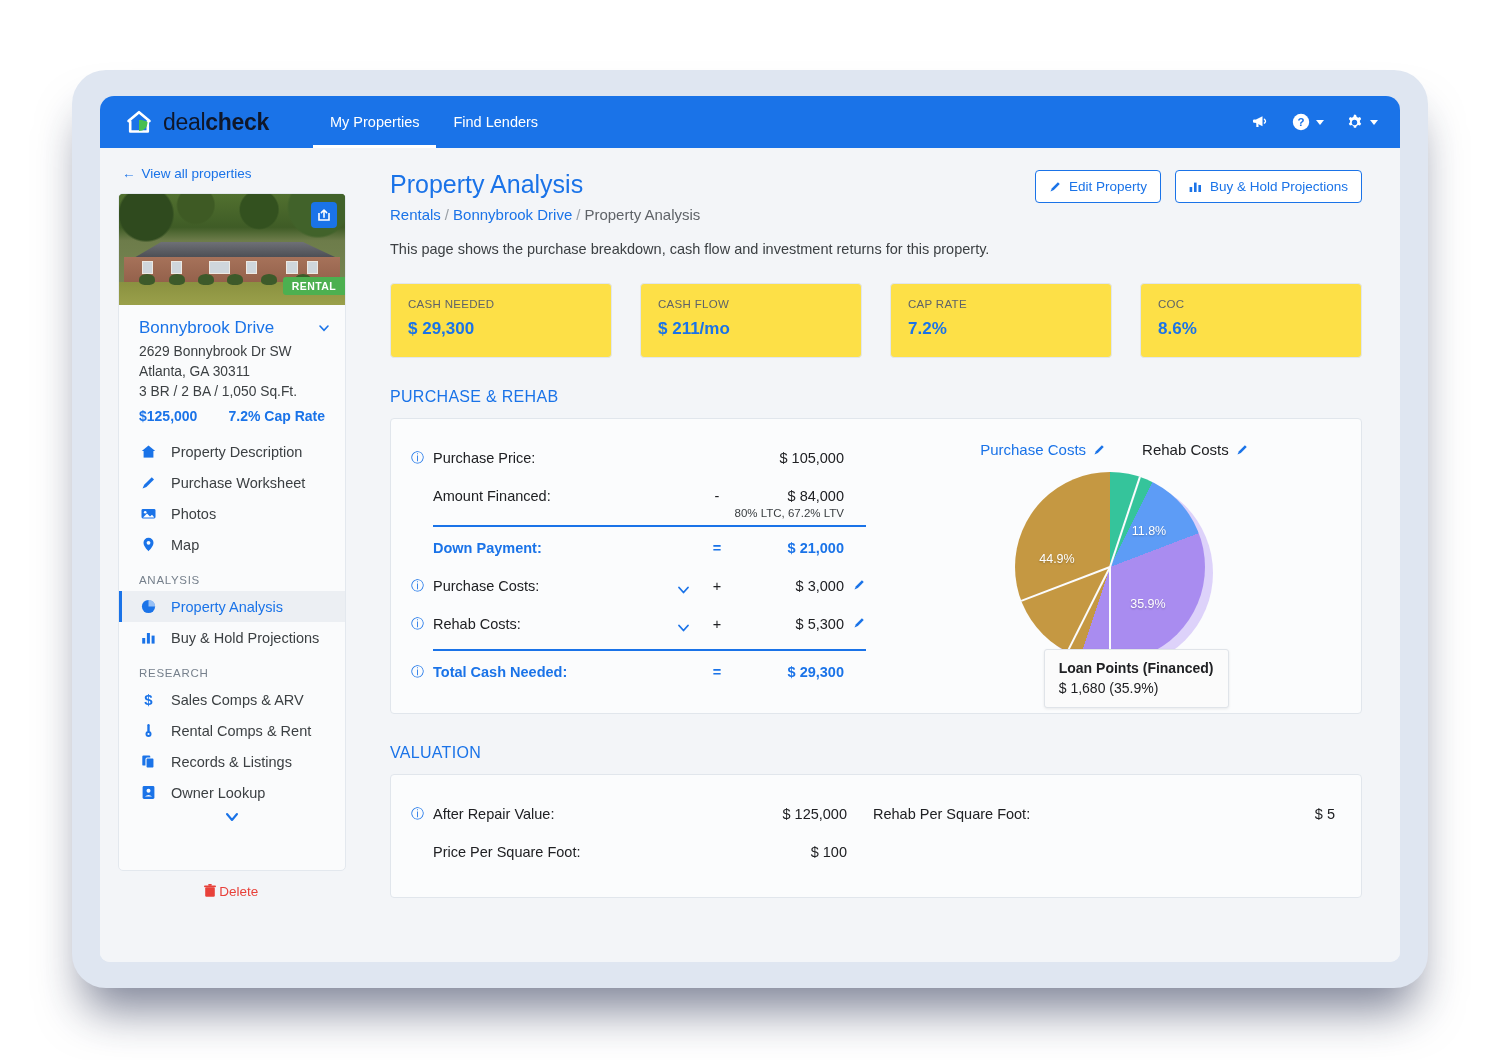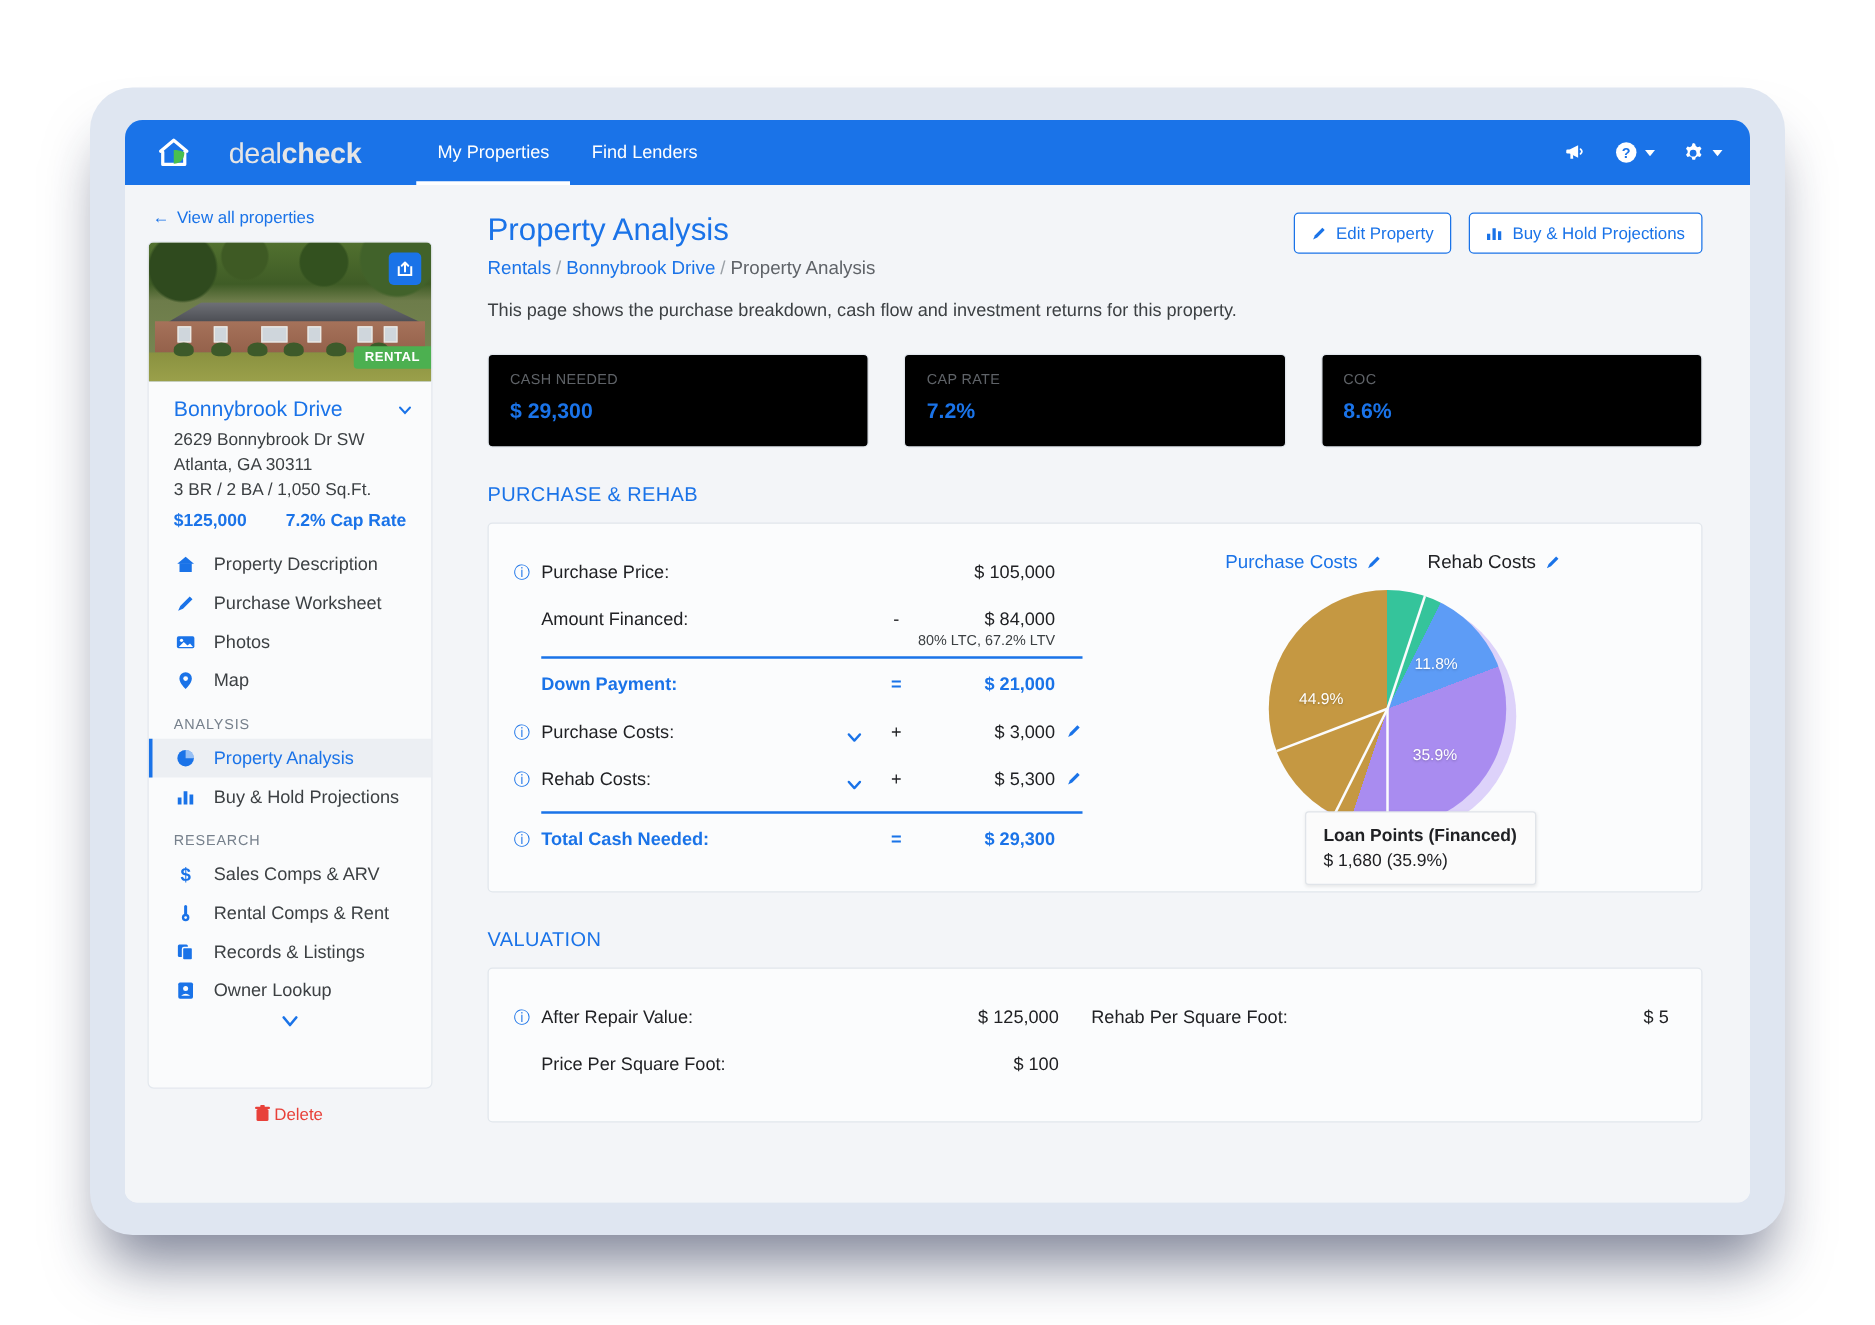--- a/index.html
+++ b/index.html
@@ -31,21 +31,21 @@
   
   #topbar {
     position: relative;
     height: 52px;
     background: #1a73e8;
     display: flex;
     align-items: center;
     padding: 0 22px 0 24px;
   }
   .brand { display: flex; align-items: center; gap: 9px; margin-right: 44px; }
-  .brand-text { color: #e5e5e5; font-size: 23px; letter-spacing: -0.3px; margin-left: 20px; }
+  .brand-text { color: #0f172a; font-size: 23px; letter-spacing: -0.3px; }
   .brand-text b { font-weight: bold; }
   .brand-text span.light { font-weight: 400; }
 
   .navtabs { display: flex; align-items: stretch; height: 52px; }
   .navtab {
     display: flex; align-items: center;
     padding: 0 17px;
     color: #ffffff;
     font-size: 14.5px;
     position: relative;
@@ -161,21 +161,21 @@
   .obtn {
     border:1px solid #1a73e8; color:#1a73e8; background:#fff;
     border-radius:4px; font-size:13.5px; padding:8px 13px;
     display:flex; align-items:center; gap:7px; cursor:pointer;
     white-space:nowrap;
   }
   .intro { margin-top:18px; font-size:14.5px; color:#3c4043; }
 
   .kpis { display:flex; gap:28px; margin-top:26px; }
   .kpi {
-    flex:1; background:#000000; border:1px solid #e1e6ec; border-radius:4px;
+    flex:1; background:#fde047; border:1px solid #e1e6ec; border-radius:4px;
     padding: 14px 17px 16px 17px; min-height:75px;
   }
   .kpi-label { font-size:11.5px; color:#5f6368; letter-spacing:.3px; }
   .kpi-value { font-size:17px; color:#1a73e8; font-weight:bold; margin-top:9px; }
 
   .sec-title { color:#1a73e8; font-size:16px; letter-spacing:.3px; margin: 30px 0 12px 0; }
   .panel { background:#fbfcfd; border:1px solid #e1e6ec; border-radius:4px; }
 
   #purchase-panel { display:flex; padding: 20px 24px 22px 20px; min-height:250px; }
   .ptable { width: 455px; flex:none; }
@@ -489,20 +489,24 @@
         </div>
 
         <div class="intro">This page shows the purchase breakdown, cash flow and investment returns for this property.</div>
 
         <div class="kpis">
           <div class="kpi">
             <div class="kpi-label">CASH NEEDED</div>
             <div class="kpi-value">$ 29,300</div>
           </div>
           <div class="kpi">
+            <div class="kpi-label">CASH FLOW</div>
+            <div class="kpi-value">$ 211/mo</div>
+          </div>
+          <div class="kpi">
             <div class="kpi-label">CAP RATE</div>
             <div class="kpi-value">7.2%</div>
           </div>
           <div class="kpi">
             <div class="kpi-label">COC</div>
             <div class="kpi-value">8.6%</div>
           </div>
         </div>
 
         <div class="sec-title">PURCHASE &amp; REHAB</div>

